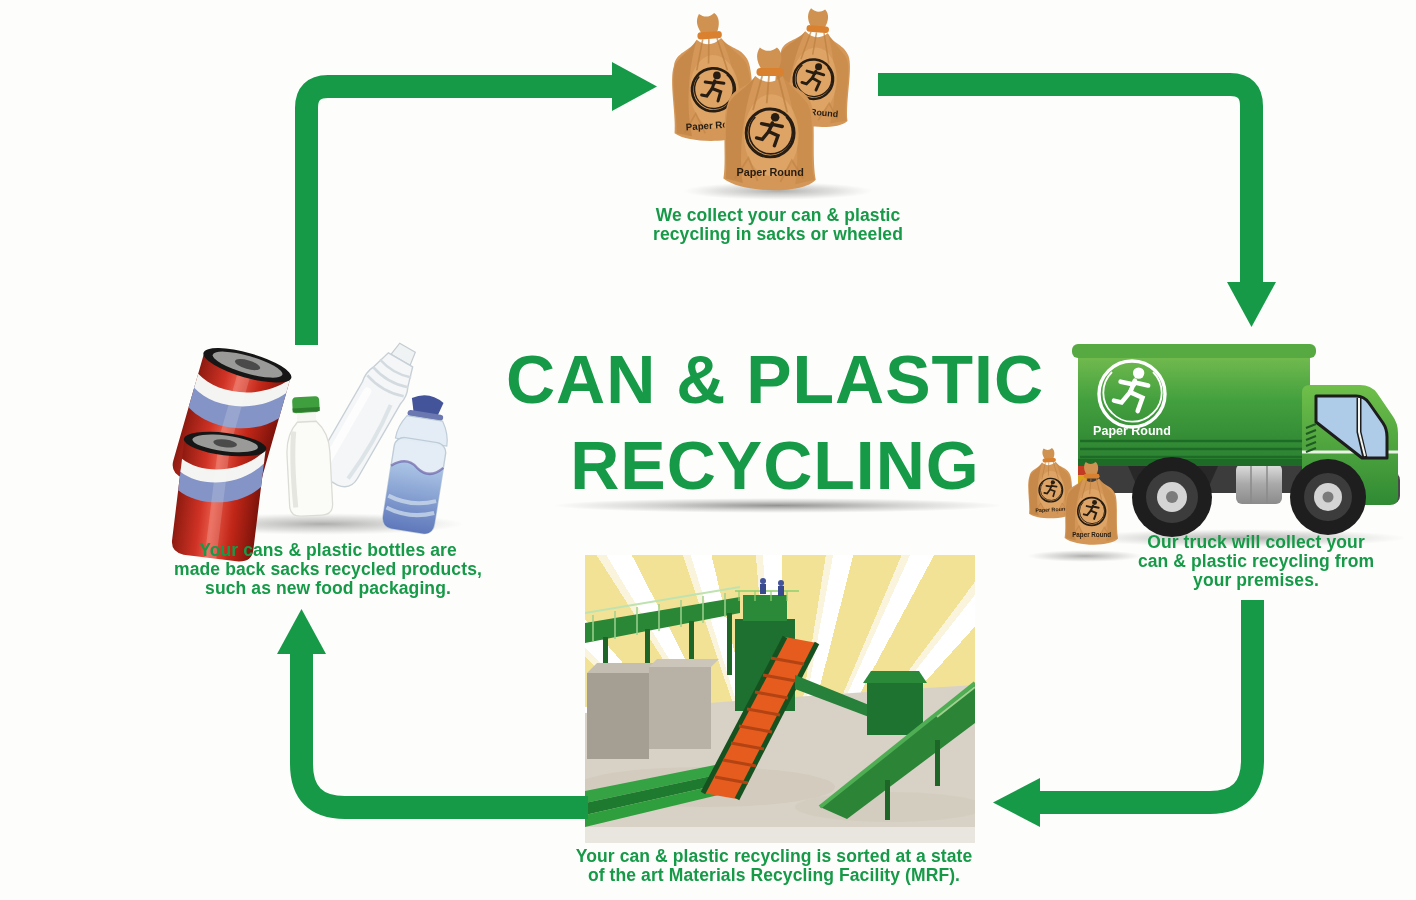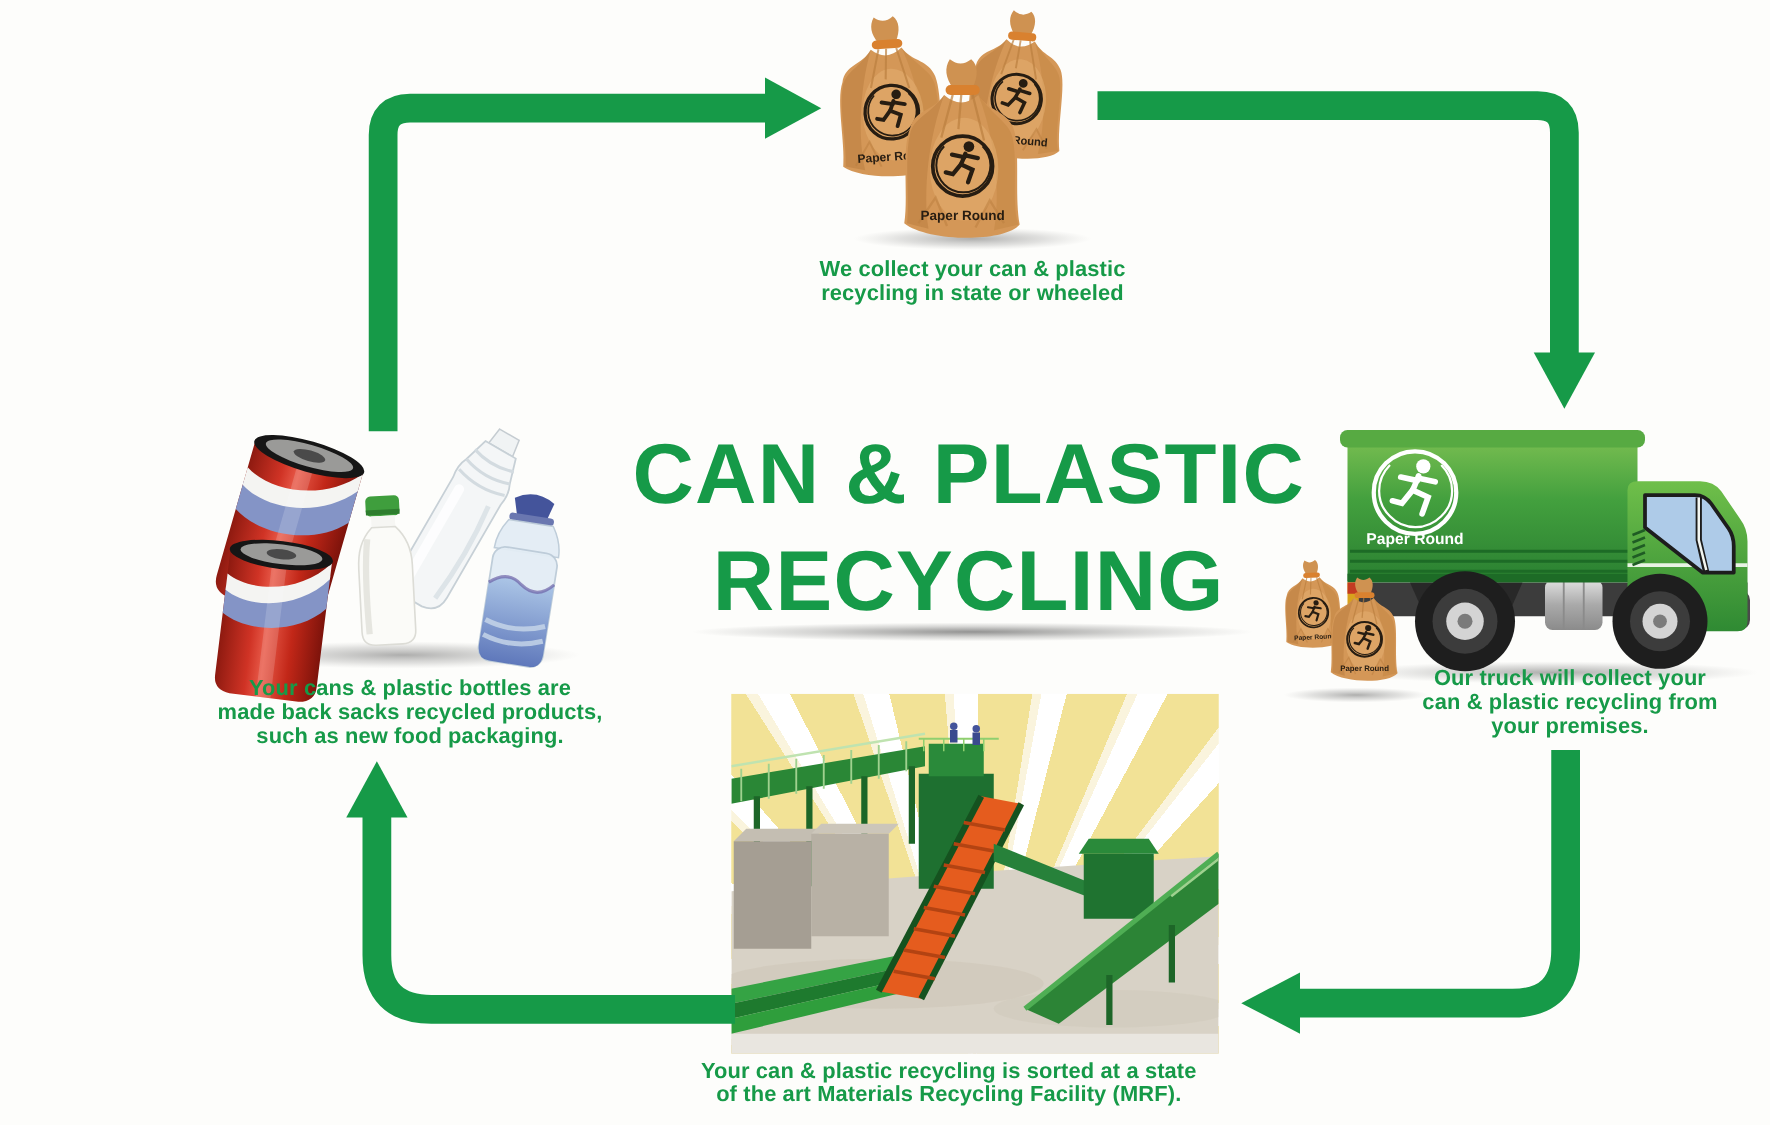--- a/index.html
+++ b/index.html
@@ -298,30 +298,30 @@
 </svg>
 
 <div class="title-shadow"></div>
 <div class="title">
   <div>CAN &amp; PLASTIC</div>
   <div>RECYCLING</div>
 </div>
 
 <div class="caption" style="left:617px;top:206px;width:322px;">
   <div>We collect your can &amp; plastic</div>
-  <div>recycling in state or wheeled</div>
+  <div>recycling in sacks or wheeled</div>
 </div>
 
 <div class="caption" style="left:1094px;top:533px;width:324px;">
   <div>Our truck will collect your</div>
   <div>can &amp; plastic recycling from</div>
   <div>your premises.</div>
 </div>
 
-<div class="caption" style="left:537px;top:847px;width:444px;">
+<div class="caption" style="left:552px;top:847px;width:444px;">
   <div>Your can &amp; plastic recycling is sorted at a state</div>
   <div>of the art Materials Recycling Facility (MRF).</div>
 </div>
 
 <div class="caption" style="left:167px;top:541px;width:322px;">
   <div>Your cans &amp; plastic bottles are</div>
   <div>made back sacks recycled products,</div>
   <div>such as new food packaging.</div>
 </div>
 

